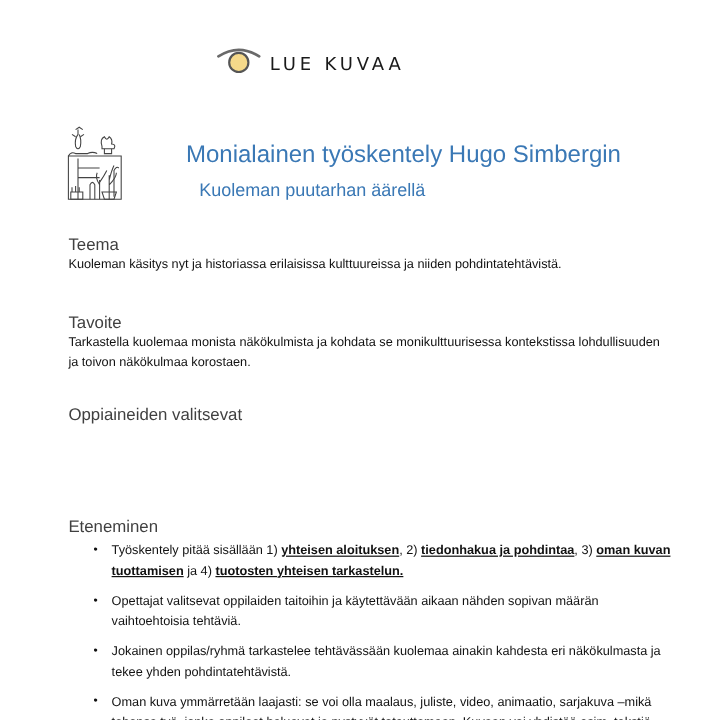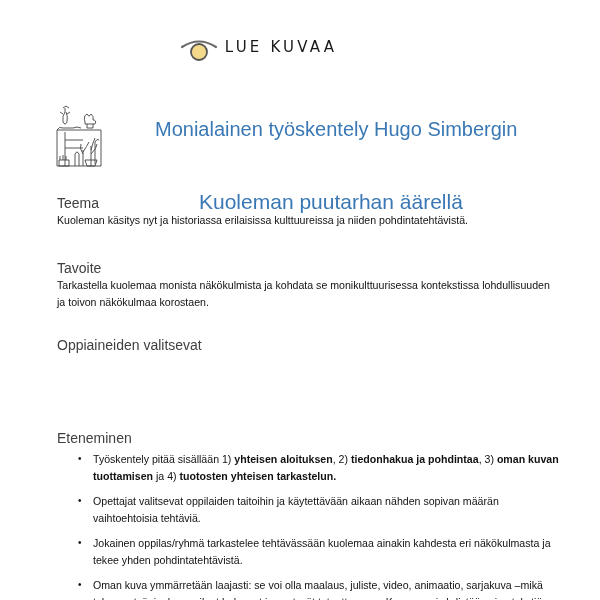--- a/index.html
+++ b/index.html
@@ -15,21 +15,21 @@
       font-family: "Liberation Sans", sans-serif;
       color: #111111;
     }
     .logo {
       position: absolute;
       top: 38px;
       left: 0;
       width: 516px;
       display: flex;
       justify-content: center;
-      align-items: flex-start;
+      align-items: flex-end;
     }
     .logo .eye {
       width: 40px;
       height: 24px;
       margin-right: 6px;
     }
     .logo .brand {
       font-family: "DejaVu Sans", sans-serif;
       font-size: 15px;
       letter-spacing: 3.2px;
@@ -53,25 +53,24 @@
     }
     .title-line1 {
       position: absolute;
       left: 155px;
       top: 0;
       font-size: 20px;
       white-space: nowrap;
     }
     .title-line2 {
       position: absolute;
-      left: 199px;
+      left: 166px;
       top: 32px;
-      font-size: 21px;
+      font-size: 15px;
       white-space: nowrap;
-      margin-top: 40px;
     }
     .section {
       position: absolute;
       left: 57px;
       width: 500px;
     }
     .section h2 {
       margin: 0;
       font-weight: normal;
       font-size: 14px;
@@ -102,21 +101,21 @@
       margin-bottom: 9px;
       width: 470px;
       color: #111111;
     }
     ul.bullets li .dot {
       position: absolute;
       left: 21px;
       top: 0;
       font-size: 10px;
     }
-    b { font-weight: bold; }
+    b { font-weight: bold; text-decoration: underline; }
   </style>
 </head>
 <body>
 
 <div class="logo">
   <svg class="eye" viewBox="0 0 40 24">
     <path d="M3 9 Q20 -2 37 9" fill="none" stroke="#6a6a6a" stroke-width="2.2" stroke-linecap="round"></path>
     <circle cx="20" cy="14" r="8" fill="#f5d98a" stroke="#555555" stroke-width="1.8"></circle>
   </svg>
   <span class="brand">LUE KUVAA</span>

